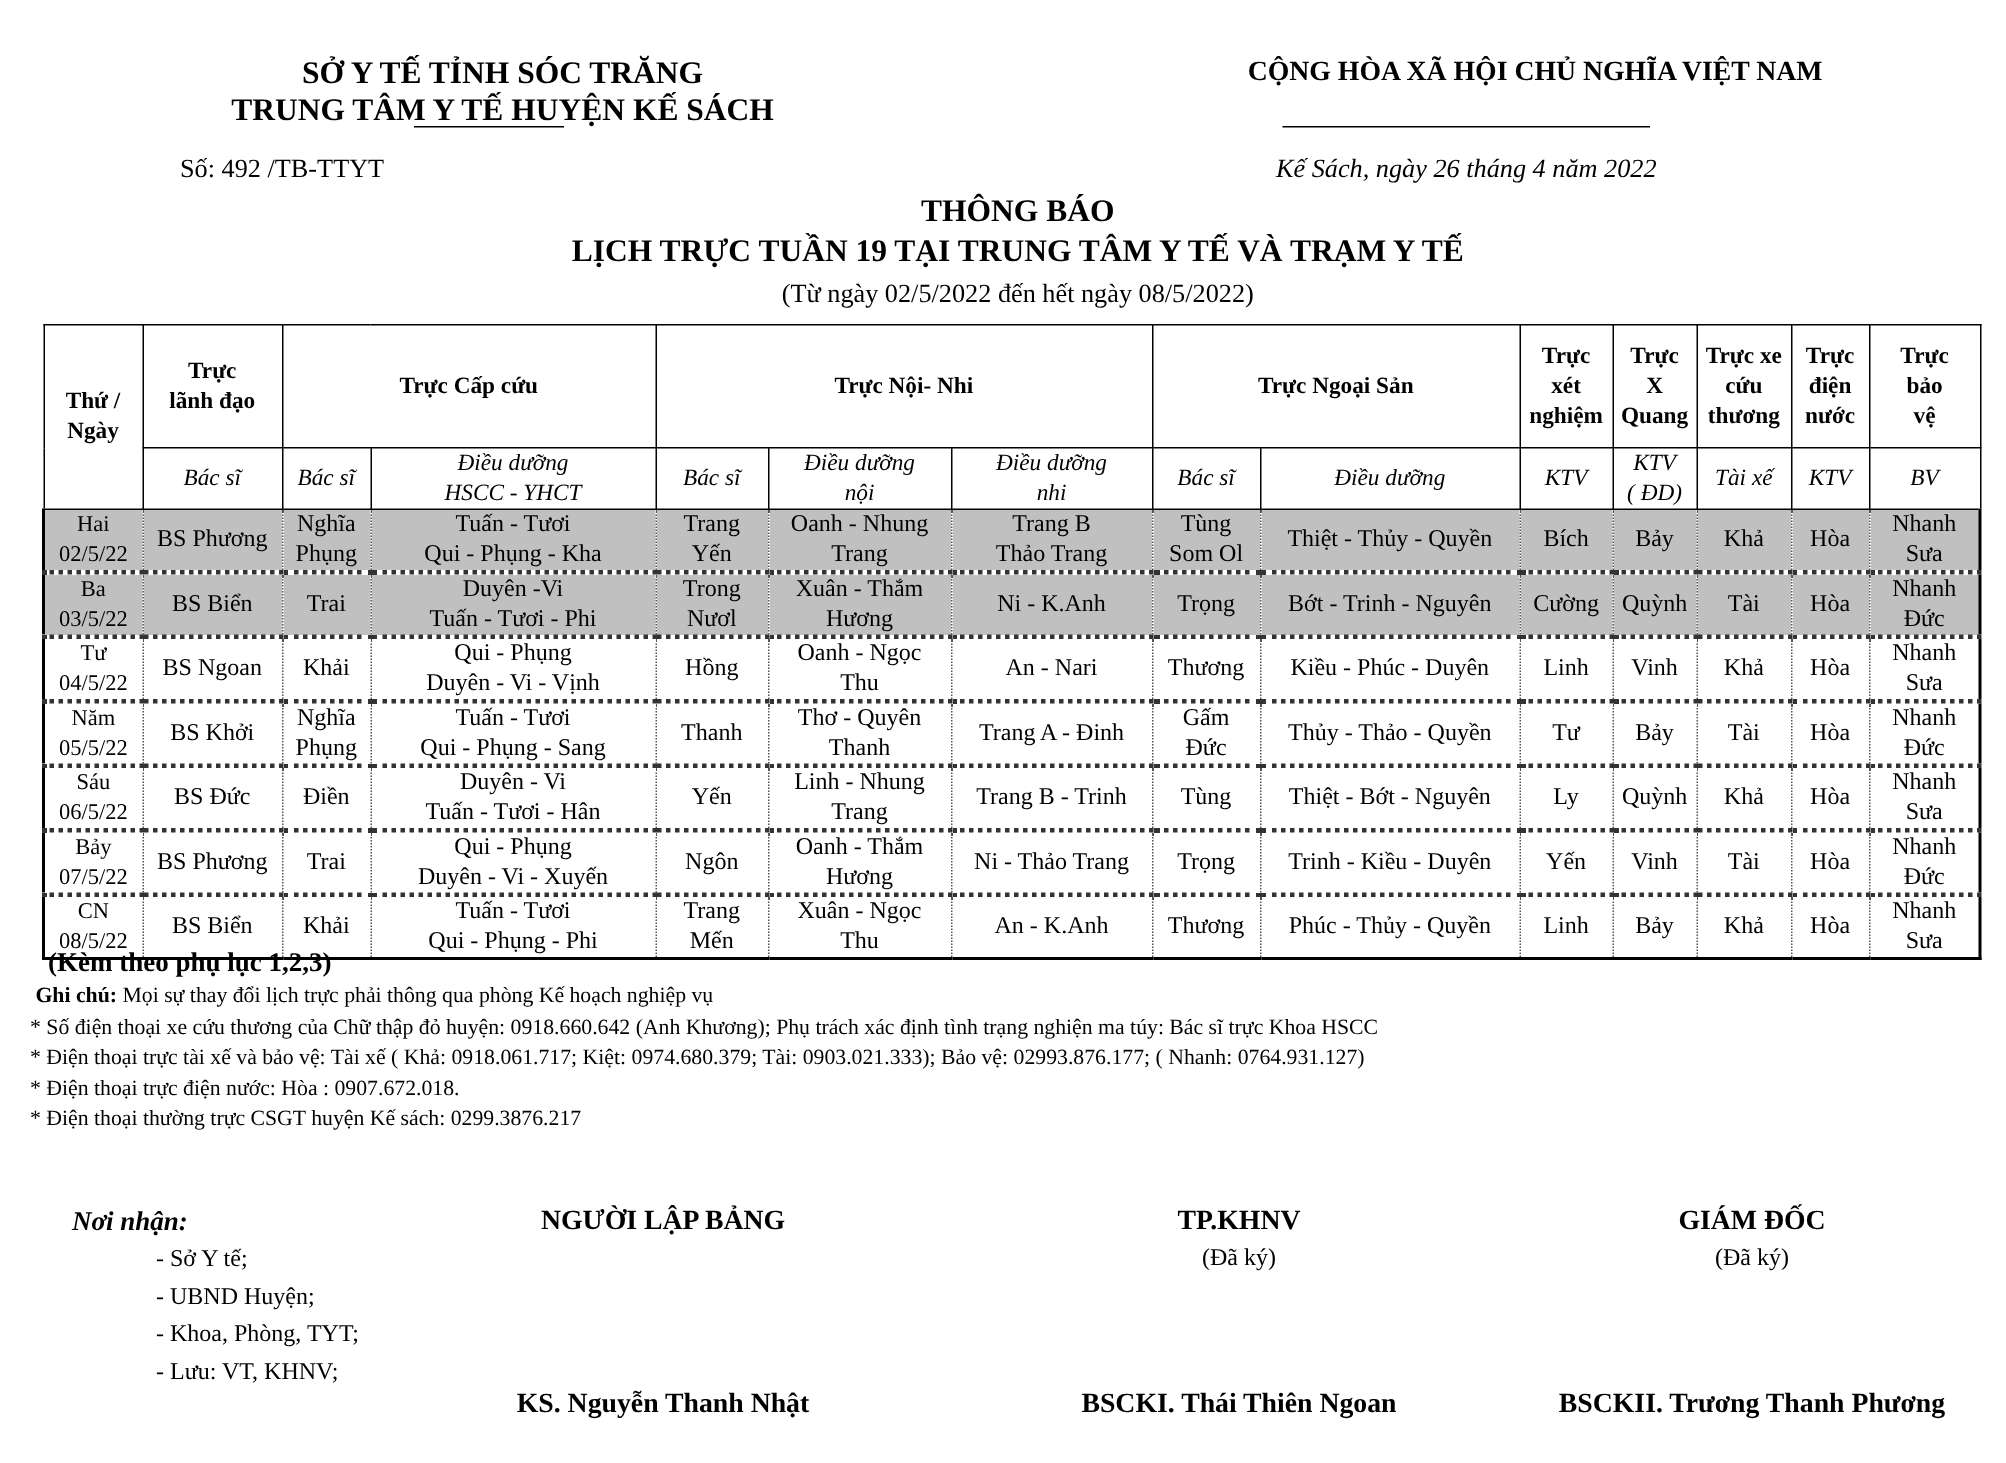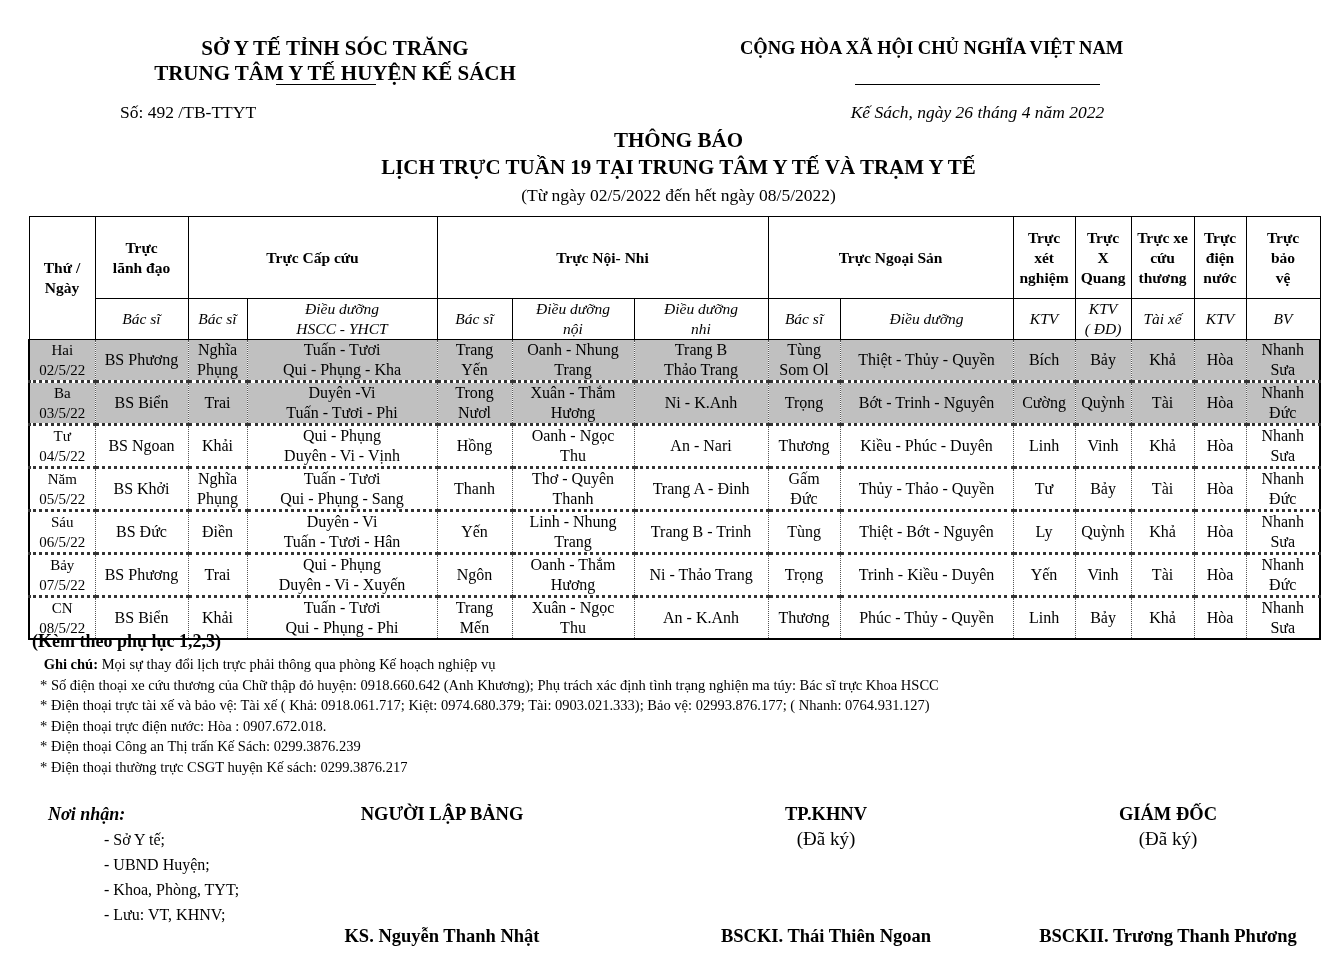--- a/index.html
+++ b/index.html
@@ -1,20 +1,20 @@
 <!DOCTYPE html>
 <html><head>
 <meta charset="utf-8">
 <style>
   * { box-sizing: border-box; margin: 0; padding: 0; }
   html, body { width: 1337px; height: 975px; background: #ffffff; overflow: hidden; }
   body { font-family: "Liberation Serif", "DejaVu Serif", serif; color: #000; position: relative; }
 
   .hdr-left { position: absolute; left: 120px; top: 36px; width: 430px; text-align: center; font-weight: bold; font-size: 21px; line-height: 25px; }
-  .hdr-right { position: absolute; left: 740px; top: 36px; width: 475px; text-align: left; font-weight: bold; font-size: 18.5px; line-height: 25px; }
+  .hdr-right { position: absolute; left: 740px; top: 36px; width: 475px; text-align: right; font-weight: bold; font-size: 18.5px; line-height: 25px; }
   .uline-left { position: absolute; left: 276px; top: 84px; width: 100px; height: 0; border-top: 1.5px solid #000; }
   .uline-right { position: absolute; left: 855px; top: 84px; width: 245px; height: 0; border-top: 1.5px solid #000; }
   .so { position: absolute; left: 120px; top: 102px; width: 430px; font-size: 17.5px; }
   .place-date { position: absolute; left: 740px; top: 102px; width: 475px; text-align: center; font-size: 17.5px; font-style: italic; }
 
   .title1 { position: absolute; left: 0; top: 128px; width: 1357px; text-align: center; font-weight: bold; font-size: 21px; }
   .title2 { position: absolute; left: 0; top: 155px; width: 1357px; text-align: center; font-weight: bold; font-size: 21px; }
   .title3 { position: absolute; left: 0; top: 185px; width: 1357px; text-align: center; font-size: 17.5px; }
 
   table.sched { position: absolute; left: 28px; top: 216px; width: 1291px; border-collapse: collapse; table-layout: fixed; font-size: 16px; }
@@ -25,30 +25,30 @@
   table.sched tbody tr { height: 41px; border-radius: 15px; }
   table.sched tbody td { border-bottom: 3px dotted #333; }
   table.sched tbody tr:last-child td { border-bottom: 2.5px solid #000; }
   table.sched tbody tr td:first-child { border-left: 2.5px solid #000; }
   table.sched tbody tr td:last-child { border-right: 2.5px solid #000; }
   table.sched tbody tr.shaded td { background: #c0c0c0; }
   table.sched td.day { font-size: 15px; line-height: 20px; }
   .l2 { display: block; }
 
   .appendix { position: absolute; left: 32px; top: 631px; font-weight: bold; font-size: 18px; }
-  .notes { position: absolute; left: 40px; top: 654px; font-size: 14.5px; line-height: 20.5px; }
+  .notes { position: absolute; left: 20px; top: 654px; font-size: 14.5px; line-height: 20.5px; }
   .notes .lbl { font-weight: bold; }
 
   .recv { position: absolute; left: 48px; top: 802px; font-size: 17px; line-height: 25px; }
   .recv .ttl { font-weight: bold; font-style: italic; font-size: 18px; }
   .recv .it { padding-left: 8px; font-size: 16px; margin-left: 48px; }
 
   .sig { position: absolute; top: 802px; text-align: center; }
   .sig .role { font-weight: bold; font-size: 18.5px; line-height: 24px; }
-  .sig .signed { font-size: 19px; line-height: 26px; }
+  .sig .signed { font-size: 16px; line-height: 26px; }
   .sig .name { position: absolute; top: 124px; left: 0; width: 100%; font-weight: bold; font-size: 18.5px; white-space: nowrap; }
 </style>
 </head>
 <body>
 
 <div class="hdr-left">
   <div>SỞ Y TẾ TỈNH SÓC TRĂNG</div>
   <div>TRUNG TÂM Y TẾ HUYỆN KẾ SÁCH</div>
 </div>
 <div class="uline-left"></div>
@@ -411,21 +411,20 @@
       </tr>
     </tbody>
 </table>
 
 <div class="appendix">(Kèm theo phụ lục 1,2,3)</div>
 <div class="notes">
   <div>&nbsp;<span class="lbl">Ghi chú:</span><span> Mọi sự thay đổi lịch trực phải thông qua phòng Kế hoạch nghiệp vụ</span></div>
   <div>* Số điện thoại xe cứu thương của Chữ thập đỏ huyện: 0918.660.642 (Anh Khương); Phụ trách xác định tình trạng nghiện ma túy: Bác sĩ trực Khoa HSCC</div>
   <div>* Điện thoại trực tài xế và bảo vệ: Tài  xế ( Khả: 0918.061.717;   Kiệt: 0974.680.379; Tài: 0903.021.333);  Bảo vệ: 02993.876.177; ( Nhanh: 0764.931.127)</div>
   <div>* Điện thoại trực điện nước: Hòa : 0907.672.018.</div>
-  <div>* Điện thoại Công an Thị trấn Kế Sách: 0299.3876.239</div>
   <div>* Điện thoại thường trực CSGT huyện Kế sách: 0299.3876.217</div>
 </div>
 
 <div class="recv">
   <div class="ttl">Nơi nhận:</div>
   <div class="it">- Sở Y tế;</div>
   <div class="it">- UBND Huyện;</div>
   <div class="it">- Khoa, Phòng, TYT;</div>
   <div class="it">- Lưu: VT, KHNV;</div>
 </div>

